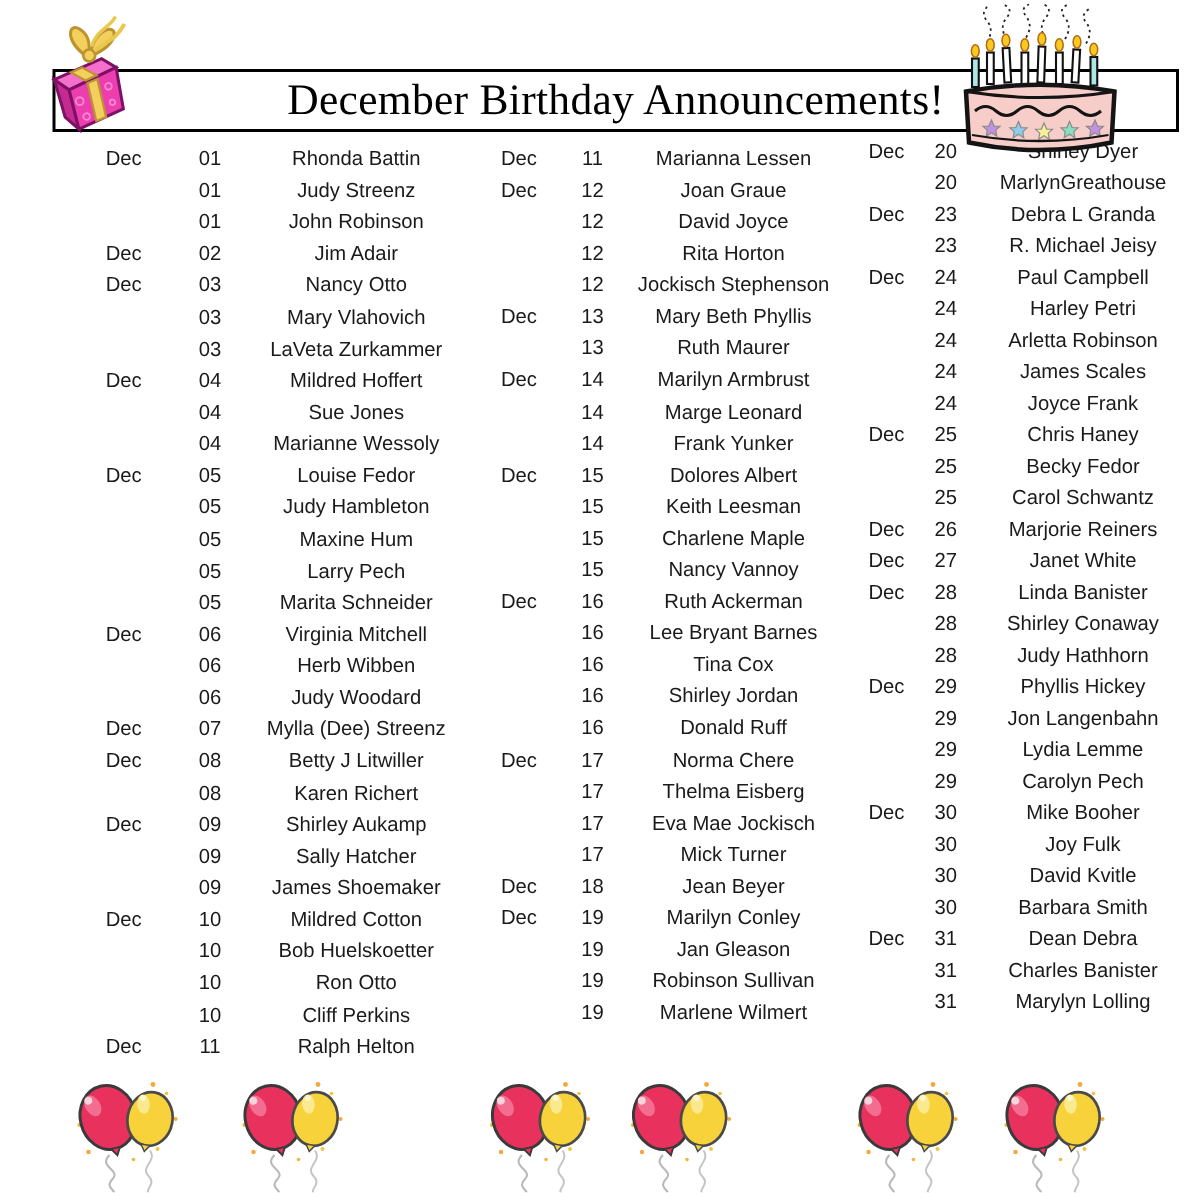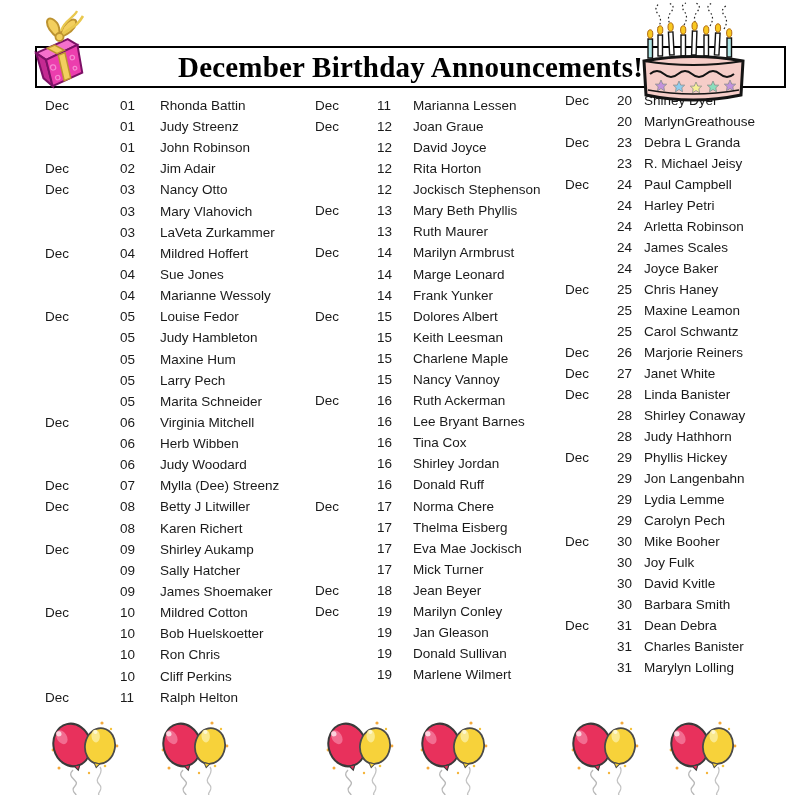--- a/index.html
+++ b/index.html
@@ -3,29 +3,29 @@
 <meta charset="utf-8">
 <style>
   html,body{margin:0;padding:0;background:#fff;}
   .page{position:relative;width:800px;height:795px;background:#ffffff;overflow:hidden;
         font-family:"Liberation Sans","DejaVu Sans",sans-serif;color:#1a1a1a;}
 
   
   .banner{position:absolute;left:35px;top:46px;width:751px;height:42px;
           border:2px solid #000;background:#fff;z-index:1;box-sizing:border-box;}
   .banner h1{margin:0;width:100%;height:100%;display:flex;align-items:center;justify-content:center;
-             font-family:"Liberation Serif","DejaVu Serif",serif;font-weight:bold;
+             font-family:"Liberation Serif","DejaVu Serif",serif;font-weight:normal;
              font-size:29px;letter-spacing:0.2px;color:#000;}
 
   
   .gift{position:absolute;left:20px;top:6px;width:80px;height:88px;z-index:2;}
   .cake{position:absolute;left:634px;top:2px;width:122px;height:104px;z-index:2;}
 
   
-  .bcol{position:absolute;z-index:0;}
+  .bcol{position:absolute;z-index:0;text-align:center;}
   .bcol .row{display:grid;align-items:center;font-size:13.5px;line-height:1;}
   .col1{left:45px;top:95px;width:270px;}
   .col1 .row{grid-template-columns:75px 40px 1fr;height:21.15px;}
   .col2{left:315px;top:95px;width:250px;}
   .col2 .row{grid-template-columns:62px 36px 1fr;height:21.1px;}
   .col3{left:565px;top:90px;width:235px;}
   .col3 .row{grid-template-columns:52px 27px 1fr;height:21.0px;}
 
   
   .balloons{position:absolute;left:0;top:714px;width:800px;height:81px;z-index:0;}
@@ -254,21 +254,21 @@
 
   <div class="row">
     <span class="month"></span>
     <span class="day">10</span>
     <span class="pname">Bob Huelskoetter</span>
   </div>
 
   <div class="row">
     <span class="month"></span>
     <span class="day">10</span>
-    <span class="pname">Ron Chris</span>
+    <span class="pname">Ron Otto</span>
   </div>
 
   <div class="row">
     <span class="month"></span>
     <span class="day">10</span>
     <span class="pname">Cliff Perkins</span>
   </div>
 
   <div class="row">
     <span class="month">Dec</span>
@@ -429,21 +429,21 @@
 
   <div class="row">
     <span class="month"></span>
     <span class="day">19</span>
     <span class="pname">Jan Gleason</span>
   </div>
 
   <div class="row">
     <span class="month"></span>
     <span class="day">19</span>
-    <span class="pname">Donald Sullivan</span>
+    <span class="pname">Robinson Sullivan</span>
   </div>
 
   <div class="row">
     <span class="month"></span>
     <span class="day">19</span>
     <span class="pname">Marlene Wilmert</span>
   </div>
 </div>
   <div class="bcol col3">
   <div class="row">
@@ -490,33 +490,33 @@
 
   <div class="row">
     <span class="month"></span>
     <span class="day">24</span>
     <span class="pname">James Scales</span>
   </div>
 
   <div class="row">
     <span class="month"></span>
     <span class="day">24</span>
-    <span class="pname">Joyce Baker</span>
+    <span class="pname">Joyce Frank</span>
   </div>
 
   <div class="row">
     <span class="month">Dec</span>
     <span class="day">25</span>
     <span class="pname">Chris Haney</span>
   </div>
 
   <div class="row">
     <span class="month"></span>
     <span class="day">25</span>
-    <span class="pname">Maxine Leamon</span>
+    <span class="pname">Becky Fedor</span>
   </div>
 
   <div class="row">
     <span class="month"></span>
     <span class="day">25</span>
     <span class="pname">Carol Schwantz</span>
   </div>
 
   <div class="row">
     <span class="month">Dec</span>

